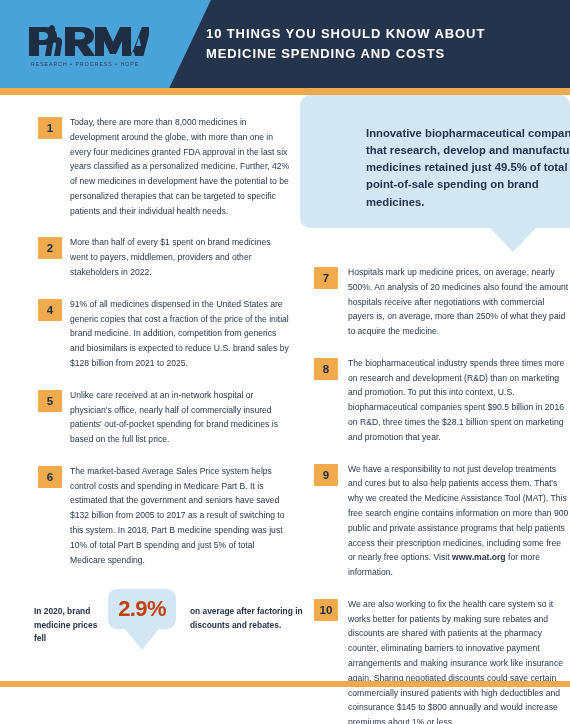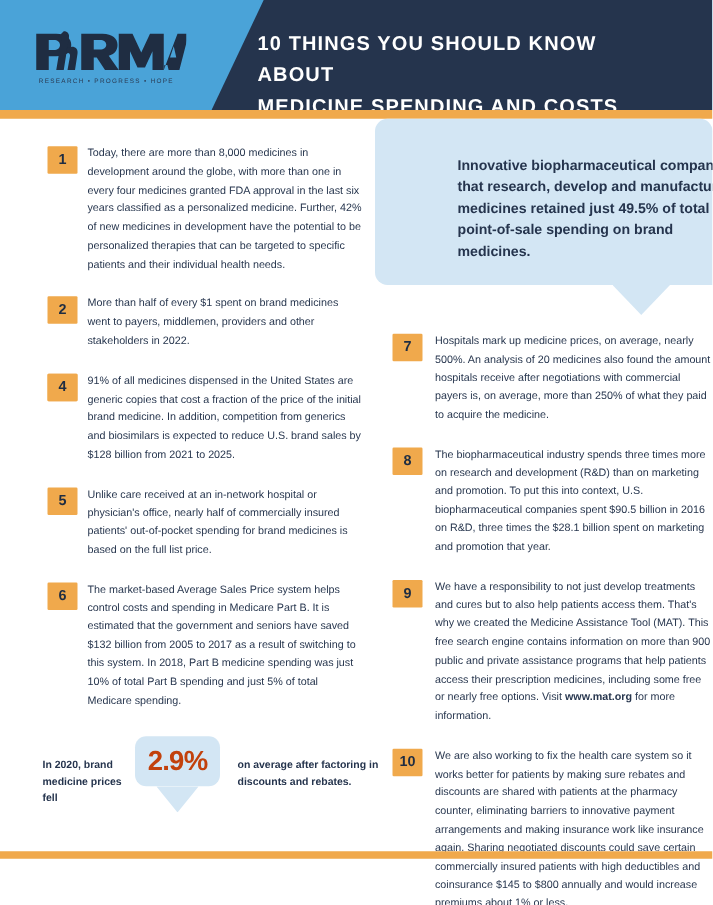--- a/index.html
+++ b/index.html
@@ -14,24 +14,24 @@
   
   .header { position:absolute; left:0; top:0; width:570px; height:88px; background:#4aa3d8; overflow:hidden; }
   .header-wedge {
     position:absolute; right:0; top:0; width:430px; height:88px; background:#25344d;
     clip-path: polygon(16.5% 0%, 100% 0%, 100% 100%, 6.8% 100%);
   }
   .logo { position:absolute; left:27px; top:23px; width:122px; height:46px; color:#1f2d42; }
   .logo svg { display:block; }
   .header-title {
     position:absolute; left:206px; top:24px; width:330px;
-    color:#ffffff; font-size:16px; font-weight:bold; line-height:1.55;
+    color:#ffffff; font-size:13px; font-weight:bold; line-height:1.55;
     letter-spacing:0.9px;
   }
-  .header-title .l2 { display:block;text-decoration:underline; }
+  .header-title .l2 { display:block; }
 
   .orange-rule { position:absolute; left:0; top:88px; width:570px; height:7px; background:#f0a94c; }
 
   
   .content { position:absolute; left:0; top:95px; width:570px; height:586px; }
 
   .col-left { position:absolute; left:24px; top:20px; width:266px; }
   .col-right { position:absolute; left:300px; top:0px; width:270px; }
 
   

